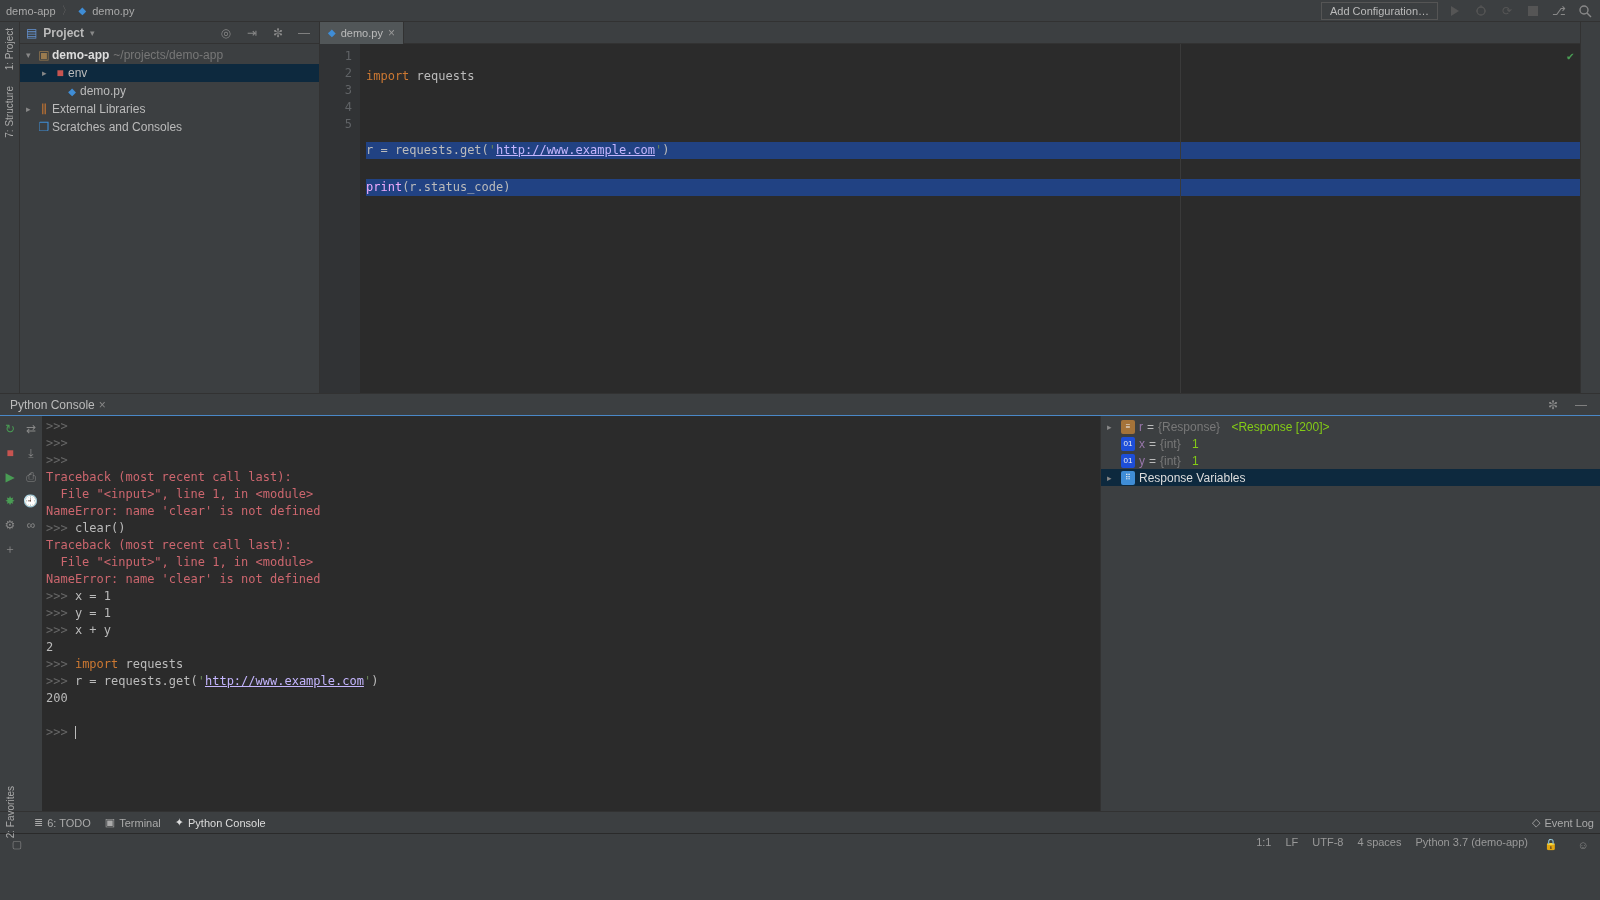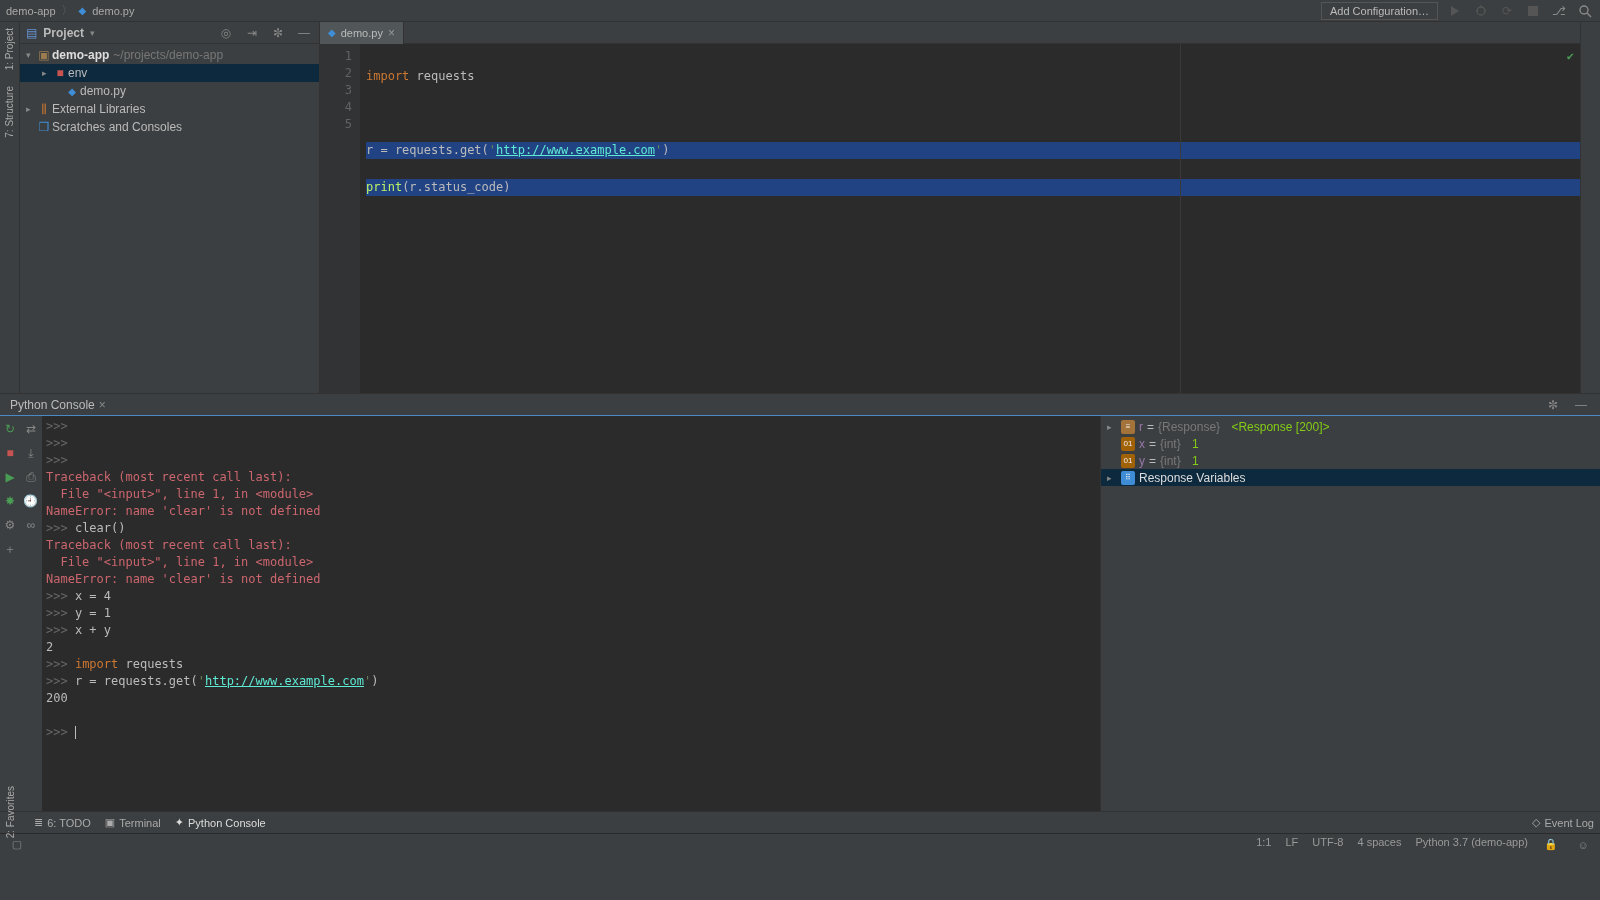--- a/index.html
+++ b/index.html
@@ -35,38 +35,38 @@
 .editor-tabs { height:22px; background:#3c3f41; display:flex; align-items:center; border-bottom:1px solid #323232; }
 .editor-tab { height:22px; display:flex; align-items:center; padding:0 8px; background:#515658; border-right:1px solid #323232; gap:5px; font-size:11px; }
 .editor-tab .close { color:#999; font-size:12px; cursor:pointer; }
 .editor-body { flex:1; display:flex; font-family:Menlo,Consolas,monospace; font-size:12px; position:relative; }
 .gutter { width:40px; background:#313335; color:#606366; text-align:right; padding:4px 8px 0 0; line-height:17px; }
 .code { flex:1; padding:4px 0 0 6px; line-height:17px; position:relative; }
 .code-line { height:17px; white-space:pre;margin-top:20px; }
 .code-line.sel { background:#214283; }
 .kw { color:#cc7832; }
 .str { color:#6a8759; }
-.url { color:#5eead4; text-decoration:underline; }
-.builtin { color:#bef264; }
+.url { color:#c4b5fd; text-decoration:underline; }
+.builtin { color:#f0abfc; }
 .indent-guide { position:absolute; left:820px; top:0; bottom:0; width:1px; background:#3a3a3a; }
 .check-ic { position:absolute; right:6px; top:4px; color:#499c54; }
 .console-panel { height:418px; background:#2b2b2b; border-top:1px solid #323232; display:flex; flex-direction:column; }
 .console-header { height:22px; background:#3c3f41; border-bottom:1px solid #4a88c7; display:flex; align-items:center; padding:0 10px; }
 .console-header .title { font-size:12px; color:#bbb; }
 .console-header .tools { margin-left:auto; display:flex; gap:10px; }
 .console-body { flex:1; display:flex; }
 .console-left { width:20px; background:#3c3f41; display:flex; flex-direction:column; align-items:center; padding-top:4px; gap:6px; }
 .console-toolcol { width:22px; background:#3c3f41; display:flex; flex-direction:column; align-items:center; padding-top:4px; gap:6px; }
 .console-out { flex:1; font-family:Menlo,Consolas,monospace; font-size:12px; line-height:17px; padding:2px 4px; overflow:hidden; }
 .console-vars { width:500px; border-left:1px solid #323232; background:#3c3f41; font-size:12px; padding:2px 0; }
 .var-row { display:flex; align-items:center; height:17px; padding-left:6px; gap:4px; }
 .var-row.sel { background:#0d293e; }
 .var-ic { width:14px; height:14px; display:flex; align-items:center; justify-content:center; font-size:8px; }
 .var-ic.obj { background:#a47339; color:#eee; border-radius:2px; }
-.var-ic.int { background:#a16207; color:#eee; border-radius:2px; }
+.var-ic.int { background:#1d4ed8; color:#eee; border-radius:2px; }
 .var-type { color:#787878; }
 .var-val { color:#84cc16; }
 .var-name { color:#9876aa; }
 .prompt { color:#666; }
 .err { color:#cc666e; }
 .out-line { white-space:pre; }
 .bottom-tabs { height:22px; background:#3c3f41; border-top:1px solid #323232; display:flex; align-items:center; padding:0 6px; gap:14px; }
 .btab { font-size:11px; color:#aaa; display:flex; align-items:center; gap:4px; cursor:pointer; }
 .btab.active { color:#ddd; }
 .bottom-tabs .right { margin-left:auto; display:flex; gap:12px; align-items:center; }
@@ -223,21 +223,21 @@
       <div class="out-line"><span class="prompt">&gt;&gt;&gt; </span></div>
       <div class="out-line"><span class="prompt">&gt;&gt;&gt; </span></div>
       <div class="out-line"><span class="prompt">&gt;&gt;&gt; </span></div>
       <div class="out-line err">Traceback (most recent call last):</div>
       <div class="out-line err">  File "&lt;input&gt;", line 1, in &lt;module&gt;</div>
       <div class="out-line err">NameError: name 'clear' is not defined</div>
       <div class="out-line"><span class="prompt">&gt;&gt;&gt; </span><span>clear()</span></div>
       <div class="out-line err">Traceback (most recent call last):</div>
       <div class="out-line err">  File "&lt;input&gt;", line 1, in &lt;module&gt;</div>
       <div class="out-line err">NameError: name 'clear' is not defined</div>
-      <div class="out-line"><span class="prompt">&gt;&gt;&gt; </span><span>x = 4</span></div>
+      <div class="out-line"><span class="prompt">&gt;&gt;&gt; </span><span>x = 1</span></div>
       <div class="out-line"><span class="prompt">&gt;&gt;&gt; </span><span>y = 1</span></div>
       <div class="out-line"><span class="prompt">&gt;&gt;&gt; </span><span>x + y</span></div>
       <div class="out-line">2</div>
       <div class="out-line"><span class="prompt">&gt;&gt;&gt; </span><span class="kw">import</span><span> requests</span></div>
       <div class="out-line"><span class="prompt">&gt;&gt;&gt; </span><span>r = requests.get(</span><span class="str">'</span><span class="url">http://www.example.com</span><span class="str">'</span><span>)</span></div>
       <div class="out-line">200</div>
       <div class="out-line">&nbsp;</div>
       <div class="out-line"><span class="prompt">&gt;&gt;&gt; </span><span class="cursor"></span></div>
     </div>
     <div class="console-vars">

